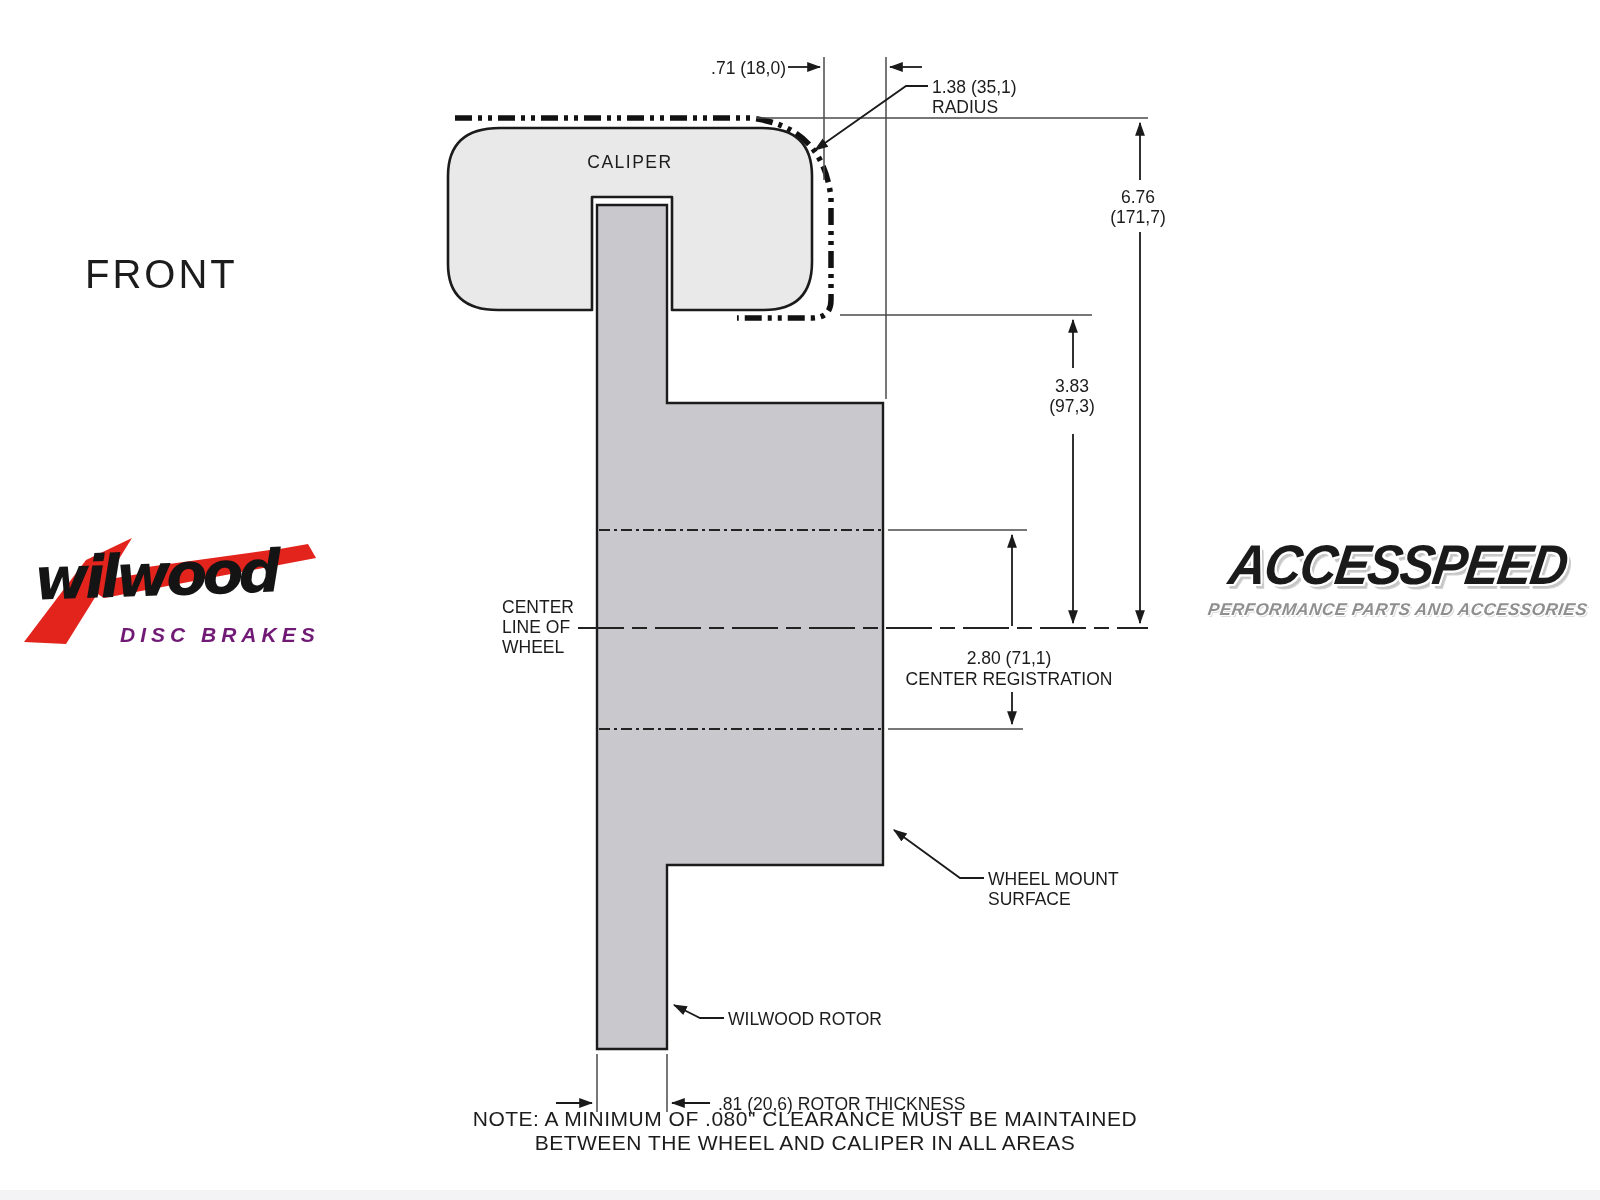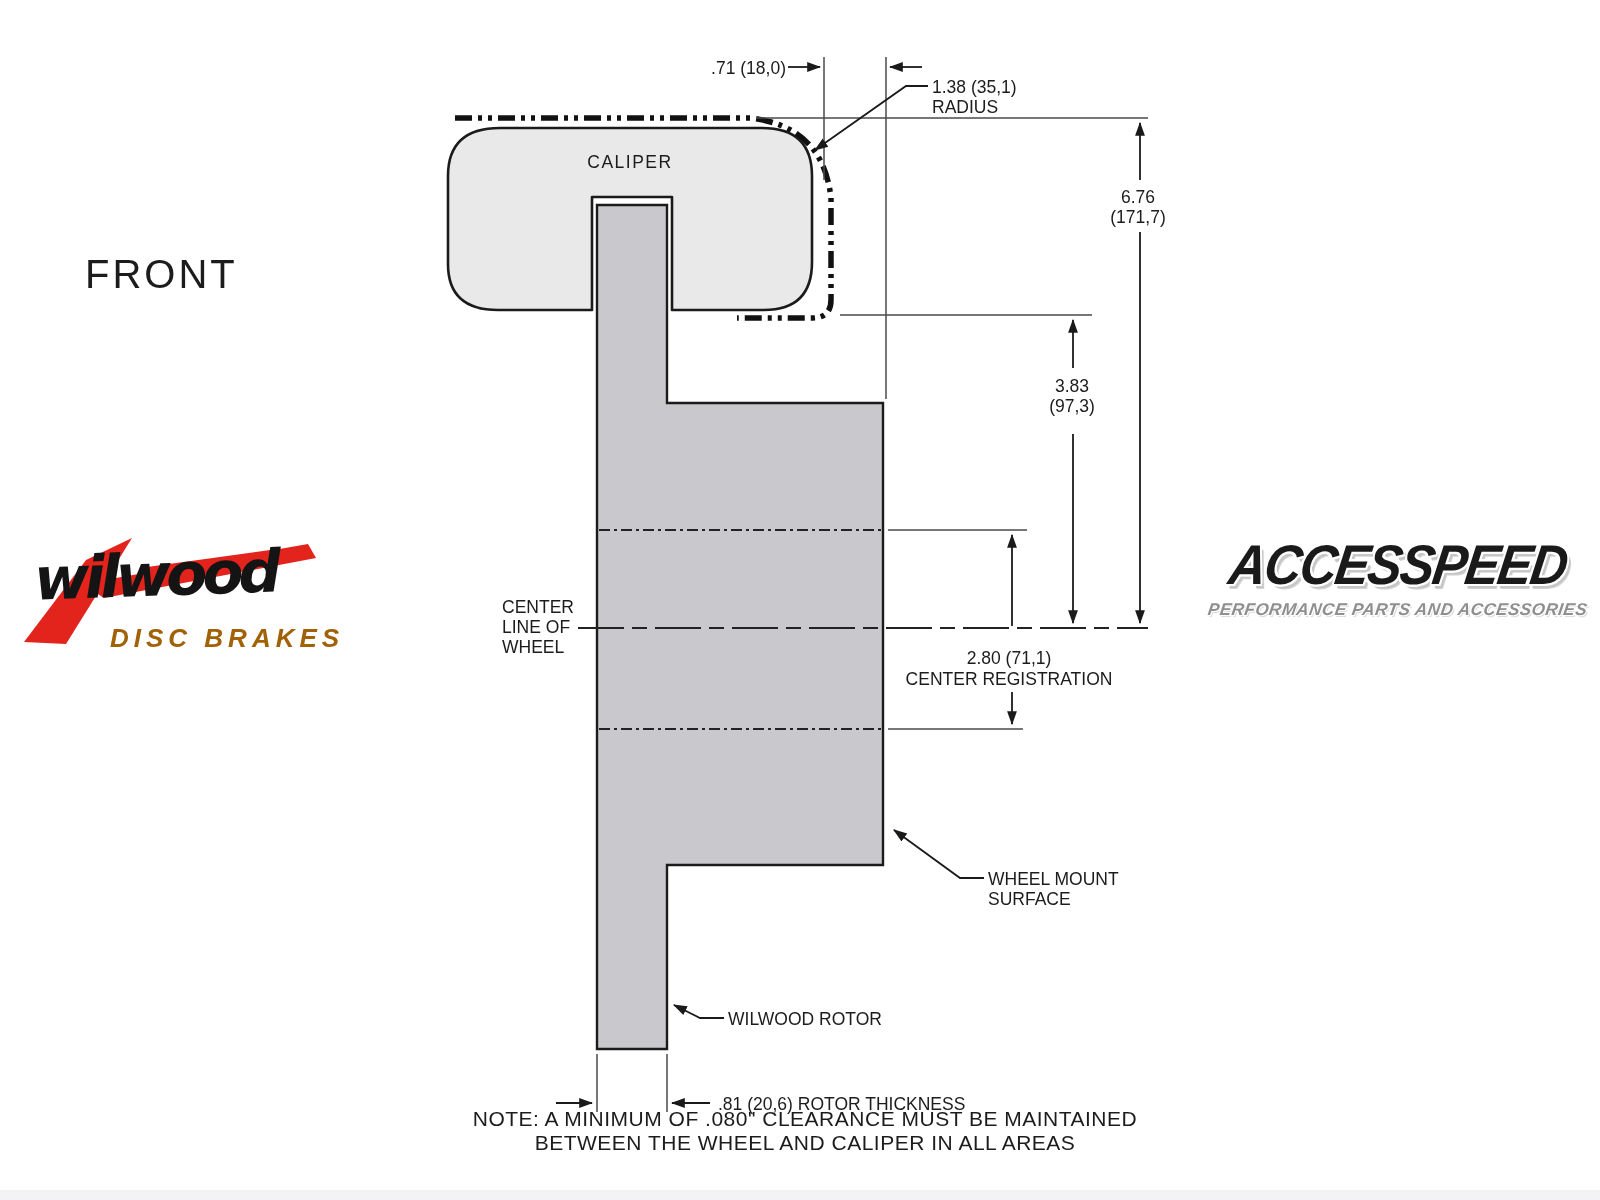--- a/index.html
+++ b/index.html
@@ -16,22 +16,22 @@
 
   
   .wilwood{position:absolute;left:20px;top:538px;width:310px;height:120px;}
   .wilwood .brush{position:absolute;left:0;top:0;width:100%;height:100%;}
   .wilwood .script{
     position:absolute;left:14px;top:2px;font-family:"DejaVu Sans",sans-serif;
     font-weight:bold;font-style:italic;font-size:60px;letter-spacing:-5px;
     color:#141414;transform:rotate(-2deg) scaleY(.98);white-space:nowrap;
   }
   .wilwood .tagline{
-    position:absolute;left:90px;top:85px;font-weight:bold;font-style:italic;
-    font-size:26px;letter-spacing:5px;color:#a16207;white-space:nowrap;
+    position:absolute;left:100px;top:85px;font-weight:bold;font-style:italic;
+    font-size:21px;letter-spacing:5px;color:#701a75;white-space:nowrap;
   }
 
   
   .accesspeed{position:absolute;left:1198px;top:532px;width:400px;text-align:center;}
   .accesspeed .main{
     display:inline-block;font-weight:bold;font-style:italic;font-size:56px;
     letter-spacing:-2px;color:#1a1a1a;transform:skewX(-8deg) scaleX(.92);
     white-space:nowrap;
     text-shadow:-2px -2px 0 #fff,0 -2px 0 #fff,2px -2px 0 #fff,-2px 0 0 #fff,
       2px 0 0 #fff,-2px 2px 0 #fff,0 2px 0 #fff,2px 2px 0 #fff,

